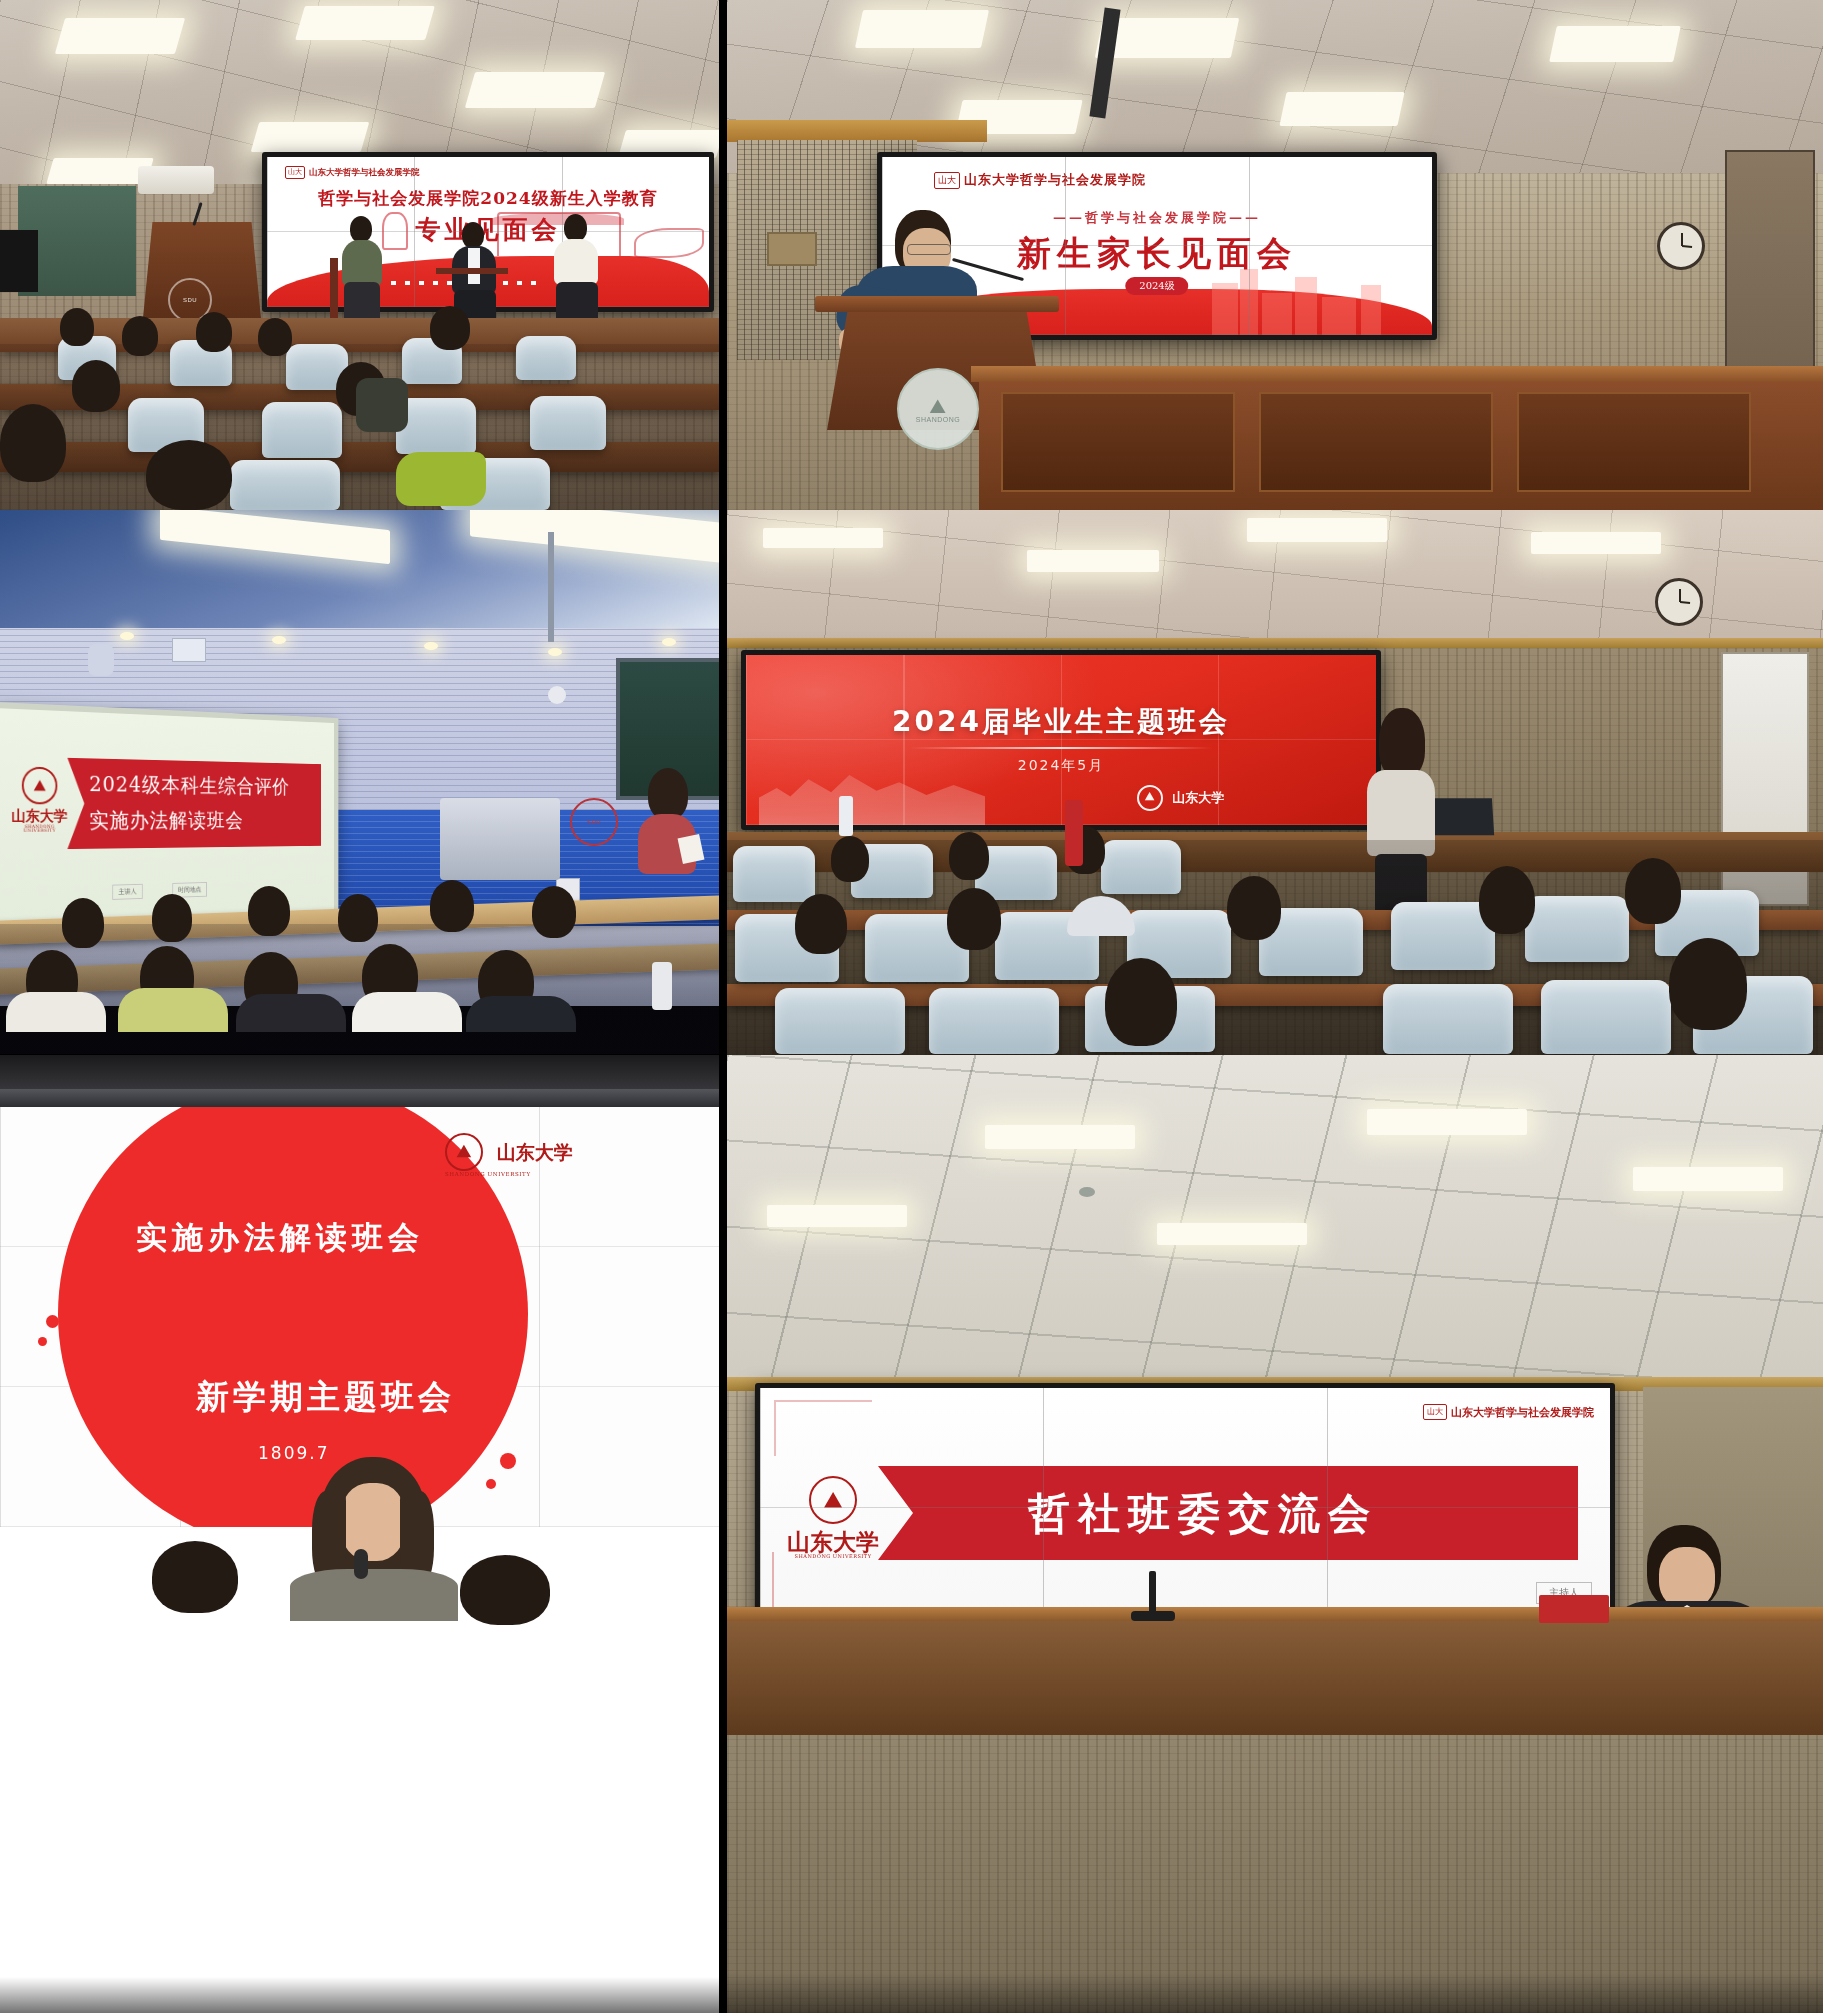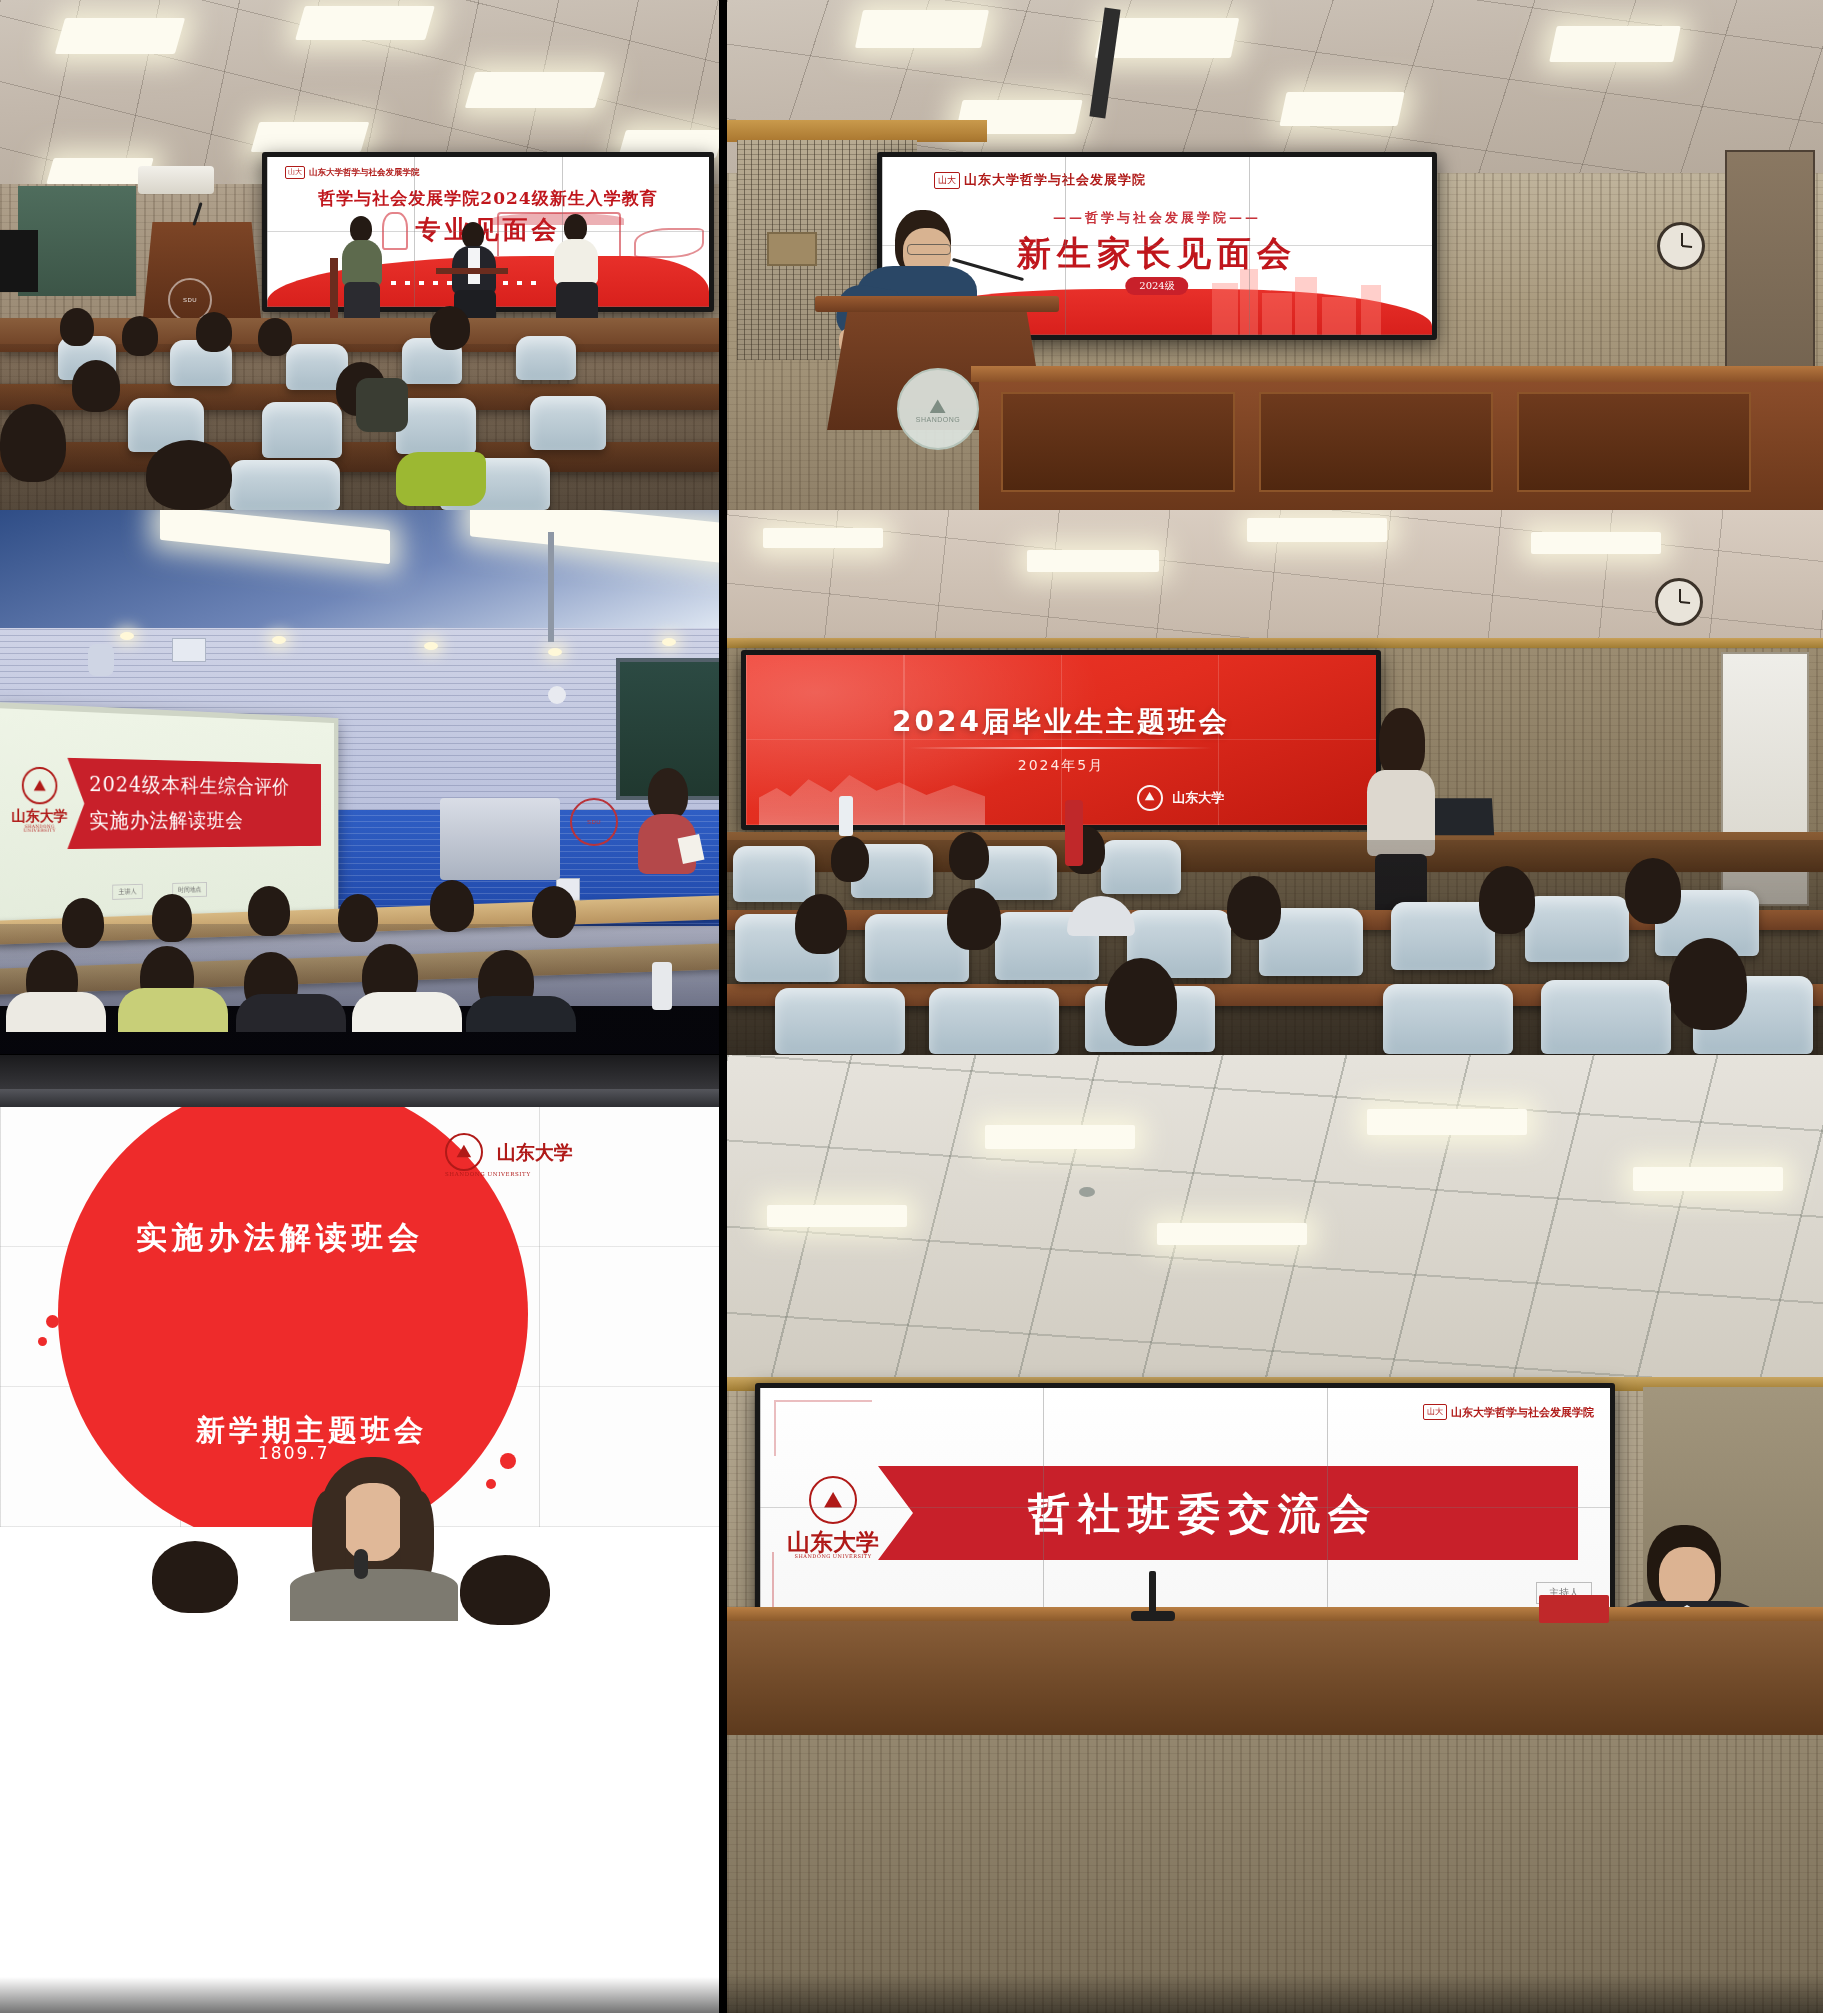--- a/index.html
+++ b/index.html
@@ -406,21 +406,21 @@
 
       <div class="sdu-mark" style="right:134px;top:26px;font-size:19px;text-align:left;width:140px;">
         <span style="display:inline-block;width:34px;height:34px;border:2px solid #b01a18;border-radius:50%;line-height:32px;font-size:17px;text-align:center;vertical-align:middle;">⛰</span>
         <span style="vertical-align:middle;margin-left:7px;">
           <span>山东大学</span>
           <span style="display:block;font-size:5.5px;letter-spacing:.6px;font-weight:normal;">SHANDONG UNIVERSITY</span>
         </span>
       </div>
 
       <div style="position:absolute;left:136px;top:110px;color:#fff;font-size:31px;font-weight:bold;letter-spacing:5px;font-family:'DejaVu Serif','Liberation Serif',serif;white-space:nowrap;">实施办法解读班会</div>
-      <div style="position:absolute;left:196px;top:268px;color:#fff;font-size:29px;font-weight:bold;letter-spacing:4px;font-family:'DejaVu Serif','Liberation Serif',serif;white-space:nowrap;margin-top:36px;">新学期主题班会</div>
+      <div style="position:absolute;left:196px;top:268px;color:#fff;font-size:33px;font-weight:bold;letter-spacing:4px;font-family:'DejaVu Serif','Liberation Serif',serif;white-space:nowrap;">新学期主题班会</div>
       <div style="position:absolute;left:258px;top:336px;color:#fff;font-size:17px;letter-spacing:2px;font-family:'DejaVu Sans',sans-serif;white-space:nowrap;">1809.7</div>
     </div>
 
     <div class="person" style="left:284px;top:402px;width:180px;height:160px;">
       <div class="head" style="left:36px;top:0;width:106px;height:120px;background:#3a2b20;border-radius:48% 48% 40% 40%;"></div>
       <div style="position:absolute;left:56px;top:26px;width:66px;height:78px;background:#e0b898;border-radius:44%;"></div>
       <div style="position:absolute;left:28px;top:34px;width:34px;height:96px;background:#3a2b20;border-radius:40% 10% 40% 40%;"></div>
       <div style="position:absolute;left:116px;top:34px;width:34px;height:96px;background:#3a2b20;border-radius:10% 40% 40% 40%;"></div>
       <div class="torso" style="left:6px;top:112px;width:168px;height:52px;background:#7d7a70;border-radius:34% 34% 0 0;"></div>
       <div class="mic" style="left:70px;top:92px;width:14px;height:30px;background:#2c2c2c;border-radius:7px;"></div>

